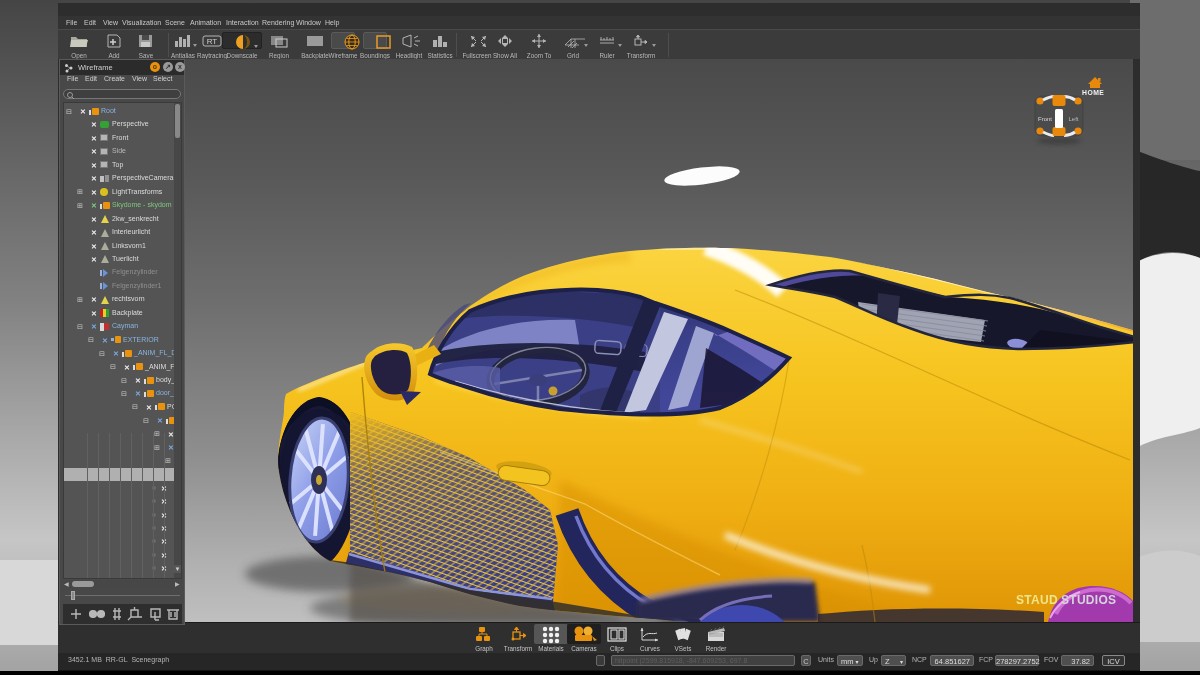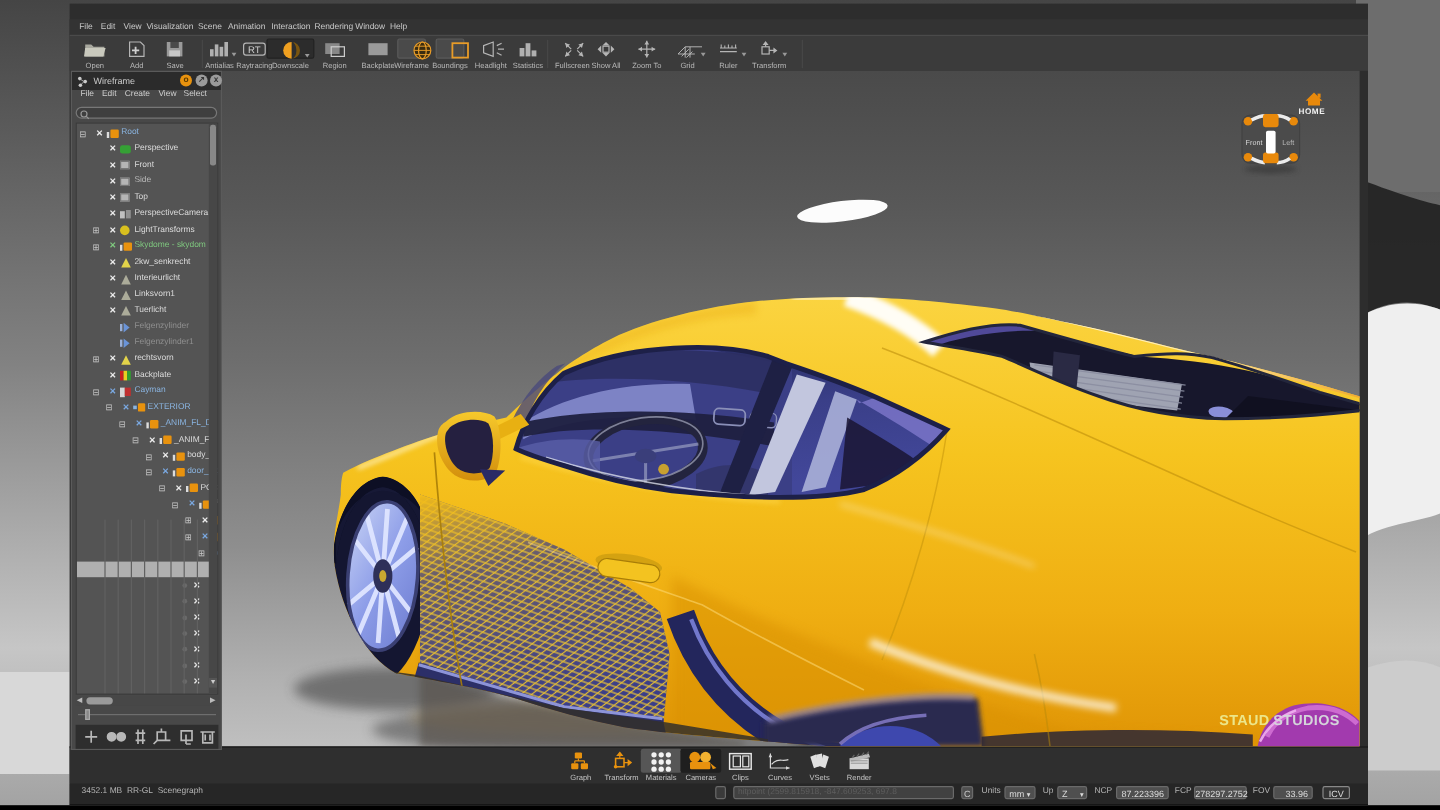--- a/index.html
+++ b/index.html
@@ -369,25 +369,25 @@
     <div id="statusbar">
       <span class="sb" style="left:10px;">3452.1 MB&nbsp; RR-GL&nbsp; Scenegraph</span>
       <span class="sbox" style="left:538px;width:9px;background:#3a3a3a;"></span>
       <span class="sbox" style="left:553px;width:184px;background:#414141;color:#5e5e5e;text-align:left;padding-left:3px;font-size:7px;">hitpoint (2599.815918, -847.609253, 697.8</span>
       <span class="sbox" style="left:743px;width:10px;text-align:center;padding:1px 0 0 0;color:#c8c8c8;">C</span>
       <span class="sb" style="left:760px;">Units</span>
       <span class="sbox" style="left:779px;width:26px;text-align:left;padding-left:3px;">mm <span style="font-size:6px;">▾</span></span>
       <span class="sb" style="left:811px;">Up</span>
       <span class="sbox" style="left:823px;width:25px;text-align:left;padding-left:3px;">Z <span style="font-size:6px;position:absolute;right:2px;top:2px;">▾</span></span>
       <span class="sb" style="left:854px;">NCP</span>
-      <span class="sbox" style="left:872px;width:44px;">87.223396</span>
+      <span class="sbox" style="left:872px;width:44px;">64.851627</span>
       <span class="sb" style="left:921px;">FCP</span>
       <span class="sbox" style="left:937px;width:44px;">278297.2752</span>
       <span class="sb" style="left:986px;">FOV</span>
-      <span class="sbox" style="left:1003px;width:33px;">33.96</span>
+      <span class="sbox" style="left:1003px;width:33px;">37.82</span>
       <span class="sbox" style="left:1044px;width:23px;text-align:center;padding:1px 0 0 0;background:#333;border-color:#888;color:#ddd;">ICV</span>
     </div>
     <div id="appbot"></div>
     <div id="panel">
       <div id="ptitle">
   <svg style="position:absolute;left:4px;top:3px;" width="10" height="10">
             <circle cx="2.5" cy="2.5" r="1.5" fill="#ccc"></circle>
             <circle cx="7" cy="5" r="1.5" fill="#ccc"></circle>
             <circle cx="3" cy="8" r="1.5" fill="#ccc"></circle>
             <path d="M3,3 L6,5 L4,7" stroke="#aaa" fill="none" stroke-width="0.8"></path>

